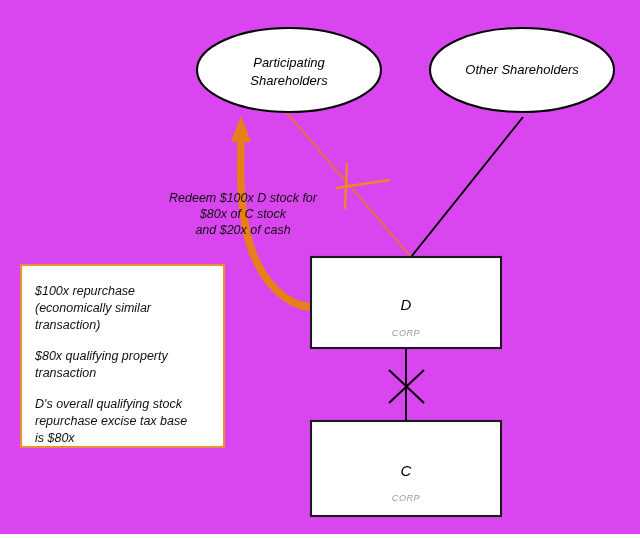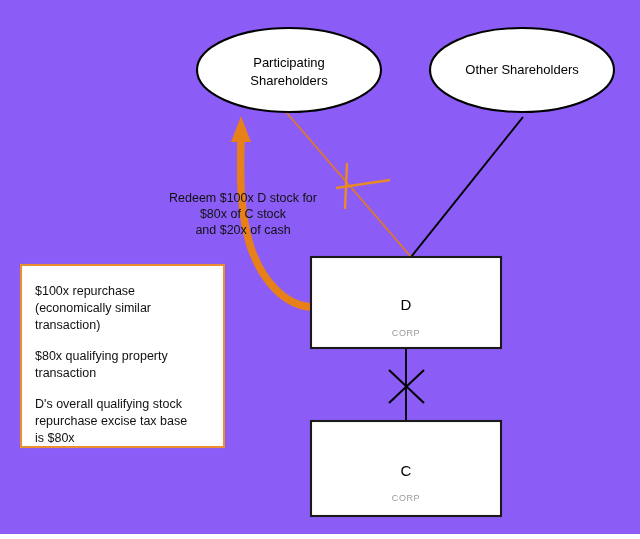--- a/index.html
+++ b/index.html
@@ -10,21 +10,22 @@
   body {
     width: 640px;
     height: 539px;
     font-family: "Liberation Sans", sans-serif;
     overflow: hidden;
   }
   #canvas {
     position: relative;
     width: 640px;
     height: 534px;
-    background: #8b5cf6;
+    background: #d946ef;
+    font-style: italic;
   }
   svg#diagram {
     position: absolute;
     left: 0;
     top: 0;
     width: 640px;
     height: 539px;
   }
   .node-text {
     font-family: "Liberation Sans", sans-serif;

